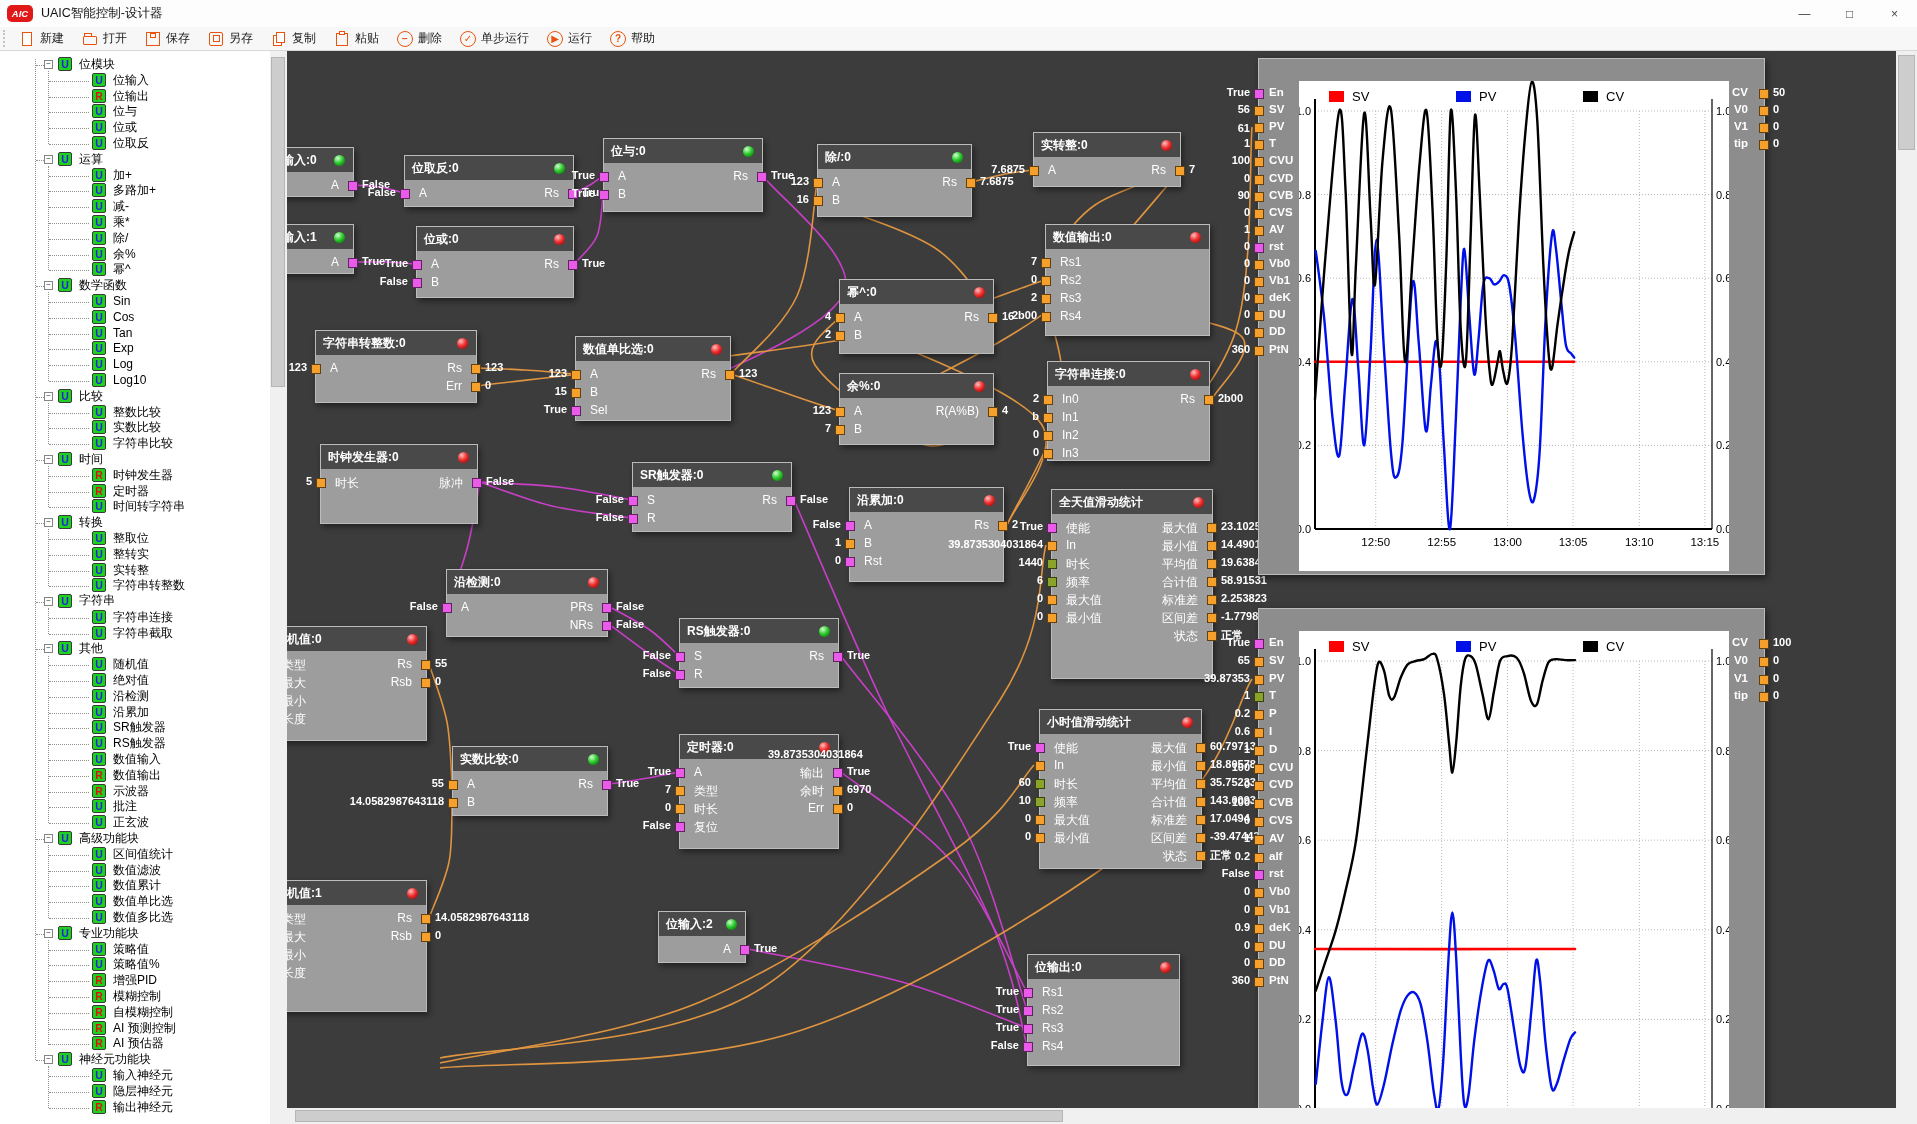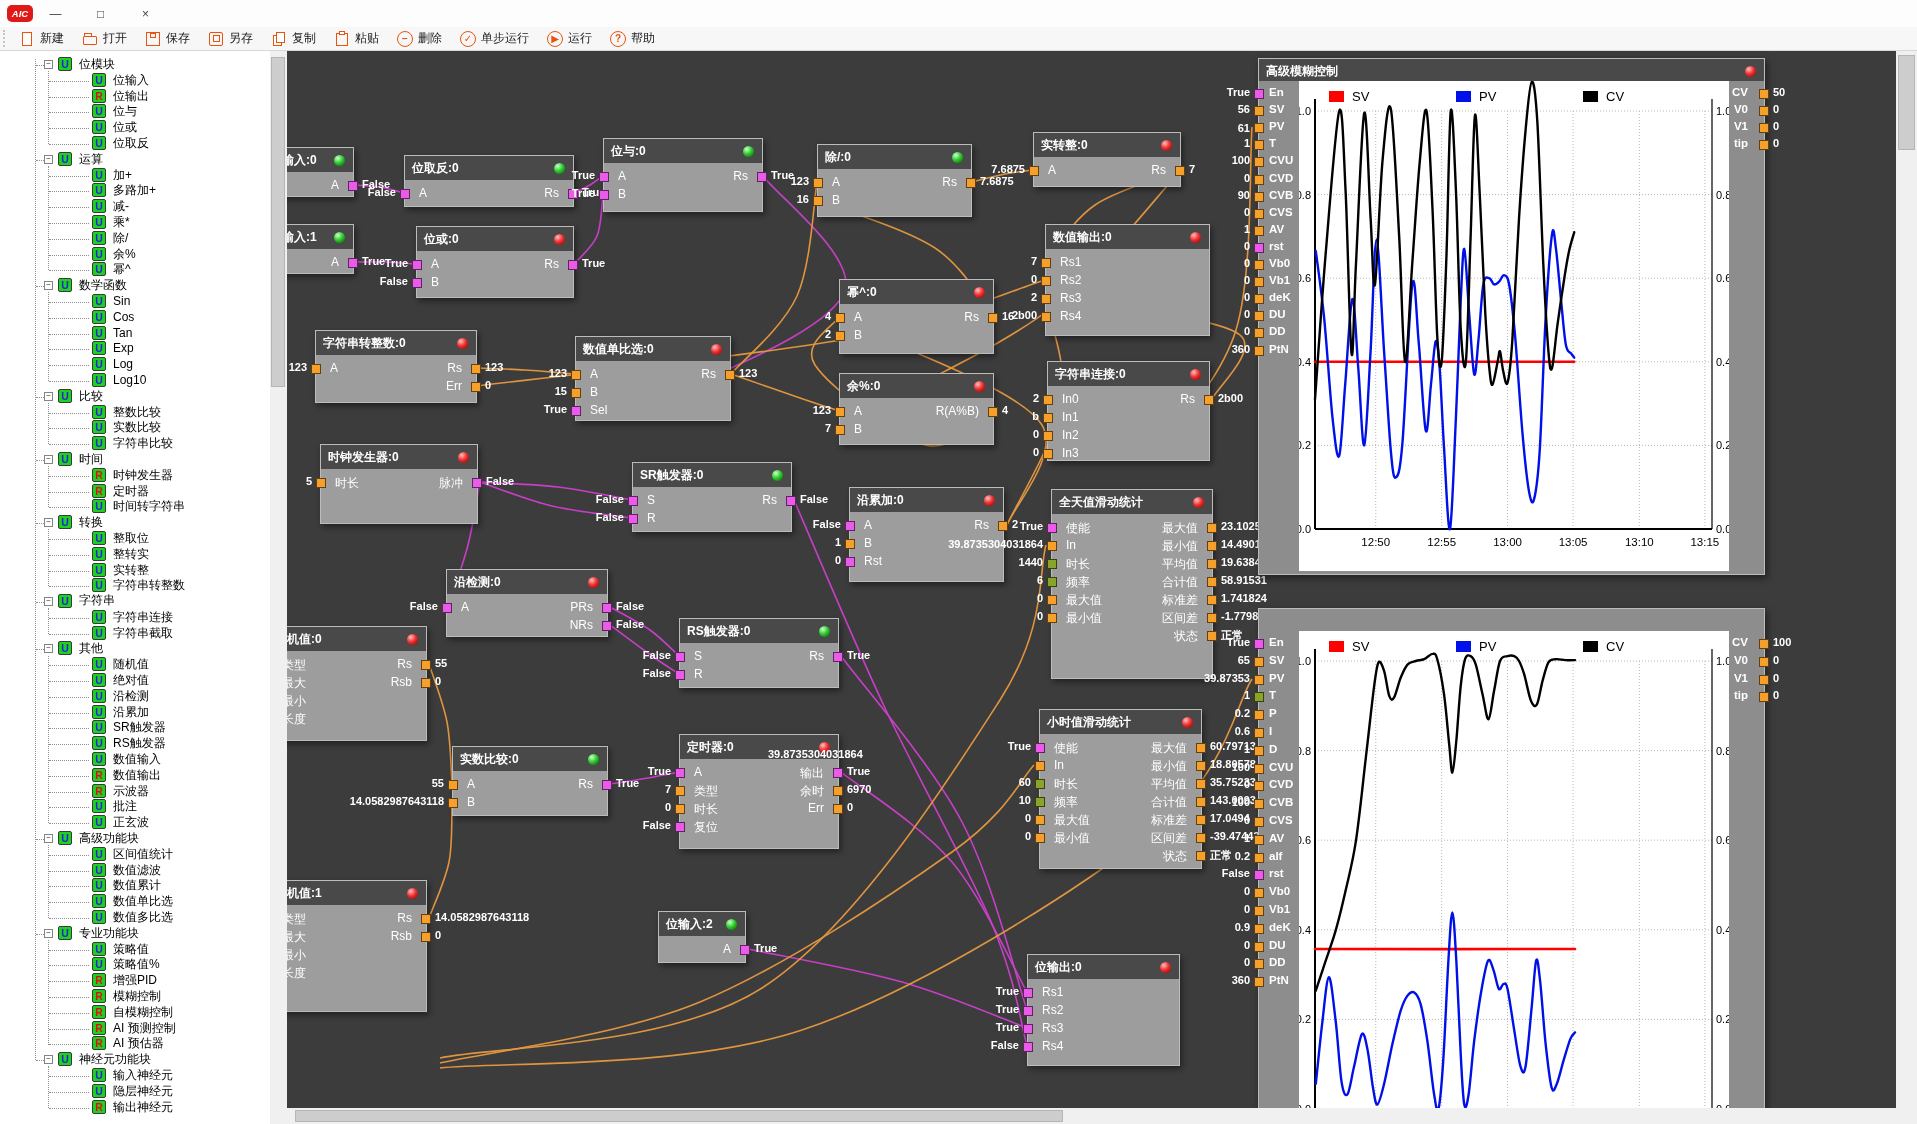--- a/index.html
+++ b/index.html
@@ -68,20 +68,21 @@
   .plotpanel{position:absolute;background:#fff;}
   
   .sb-track{position:absolute;background:#f0f0f0;}
   .sb-thumb{position:absolute;background:#cdcdcd;border:1px solid #b5b5b5;box-sizing:border-box;}
 </style>
 </head>
 <body>
 
 <div id="titlebar">
   <div class="logo">AIC</div>
+  <div id="win-title">UAIC智能控制-设计器</div>
   <div id="win-controls" style="display: flex;">
       <div class="wbtn">—</div>
       <div class="wbtn">□</div>
       <div class="wbtn">×</div>
     </div>
 </div>
 
 <div id="toolbar">
     <div class="tbtn">
       <span class="ic ic-new"></span>
@@ -752,21 +753,21 @@
       <div class="plabel" style="top: 48px; right: 14px;">最小值</div>
       <div class="pval" style="top: 48px; left: 169px;">14.49011</div>
       <div class="port o" style="top: 69px; right: -5px;"></div>
       <div class="plabel" style="top: 66px; right: 14px;">平均值</div>
       <div class="pval" style="top: 66px; left: 169px;">19.63844</div>
       <div class="port o" style="top: 87px; right: -5px;"></div>
       <div class="plabel" style="top: 84px; right: 14px;">合计值</div>
       <div class="pval" style="top: 84px; left: 169px;">58.91531</div>
       <div class="port o" style="top: 105px; right: -5px;"></div>
       <div class="plabel" style="top: 102px; right: 14px;">标准差</div>
-      <div class="pval" style="top: 102px; left: 169px;">1.741824</div>
+      <div class="pval" style="top: 102px; left: 169px;">2.253823</div>
       <div class="port o" style="top: 123px; right: -5px;"></div>
       <div class="plabel" style="top: 120px; right: 14px;">区间差</div>
       <div class="pval" style="top: 120px; left: 169px;">-1.779804</div>
       <div class="port o" style="top: 141px; right: -5px;"></div>
       <div class="plabel" style="top: 138px; right: 14px;">状态</div>
       <div class="pval" style="top: 138px; left: 169px;">正常</div>
     </div>
     <div class="node" style="left: -20px; top: 575px; width: 160px; height: 115px;">
       <div class="node-header">随机值:0<div class="dot red"></div></div>
       <div class="plabel" style="top: 30px; left: 14px;">类型</div>
@@ -898,21 +899,20 @@
       <div class="pval" style="top: 48px; right: 160px;">True</div>
       <div class="port m" style="top: 69px; left: -5px;"></div>
       <div class="plabel" style="top: 66px; left: 14px;">Rs3</div>
       <div class="pval" style="top: 66px; right: 160px;">True</div>
       <div class="port m" style="top: 87px; left: -5px;"></div>
       <div class="plabel" style="top: 84px; left: 14px;">Rs4</div>
       <div class="pval" style="top: 84px; right: 160px;">False</div>
     </div>
     <div class="freelabel" style="left: 481px; top: 697px;">39.8735304031864</div>
     <div class="chartwin" style="left: 971px; top: 7px; width: 507px; height: 517px;">
-      <div class="node-header">高级模糊控制<div class="dot red"></div></div>
       <div class="cw-strip" style="left: 0px; width: 40px;"></div>
       <div class="cw-strip" style="right: 0px; width: 37px;"></div>
       <div class="plotpanel" style="left: 40px; top: 22px; width: 430px; height: 490px;"><svg width="430" height="490">
           <line x1="76.741" y1="30" x2="76.741" y2="448" stroke="#b8b8b8" stroke-width="1" stroke-dasharray="1 2"></line>
           <line x1="142.643" y1="30" x2="142.643" y2="448" stroke="#b8b8b8" stroke-width="1" stroke-dasharray="1 2"></line>
           <line x1="208.545" y1="30" x2="208.545" y2="448" stroke="#b8b8b8" stroke-width="1" stroke-dasharray="1 2"></line>
           <line x1="274.05" y1="30" x2="274.05" y2="448" stroke="#b8b8b8" stroke-width="1" stroke-dasharray="1 2"></line>
           <line x1="340.349" y1="30" x2="340.349" y2="448" stroke="#b8b8b8" stroke-width="1" stroke-dasharray="1 2"></line>
           <line x1="405.854" y1="30" x2="405.854" y2="448" stroke="#b8b8b8" stroke-width="1" stroke-dasharray="1 2"></line>
           <line x1="16" y1="30" x2="413" y2="30" stroke="#b8b8b8" stroke-width="1" stroke-dasharray="1 2"></line>

